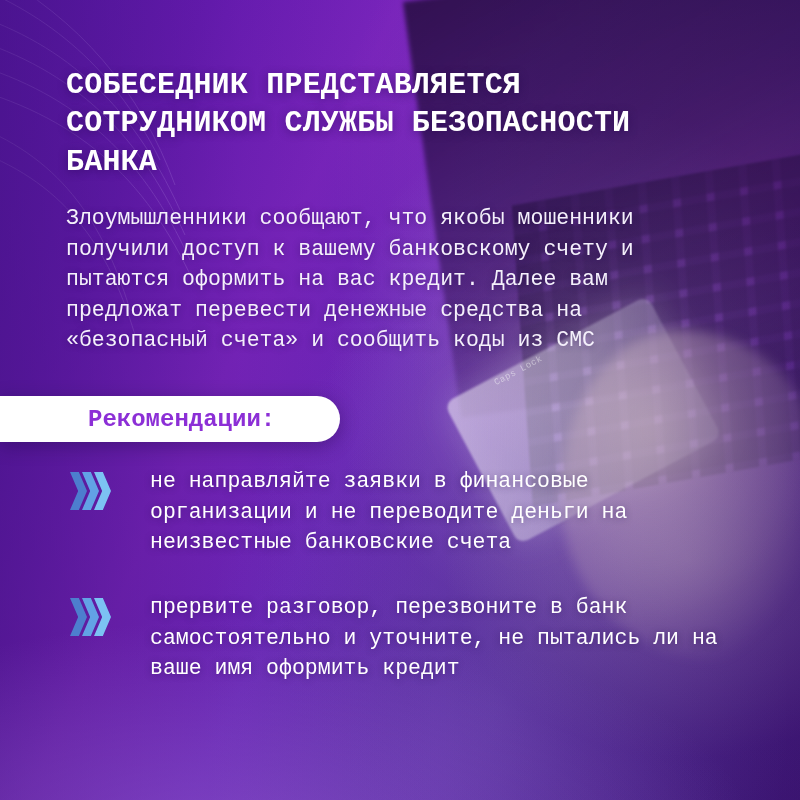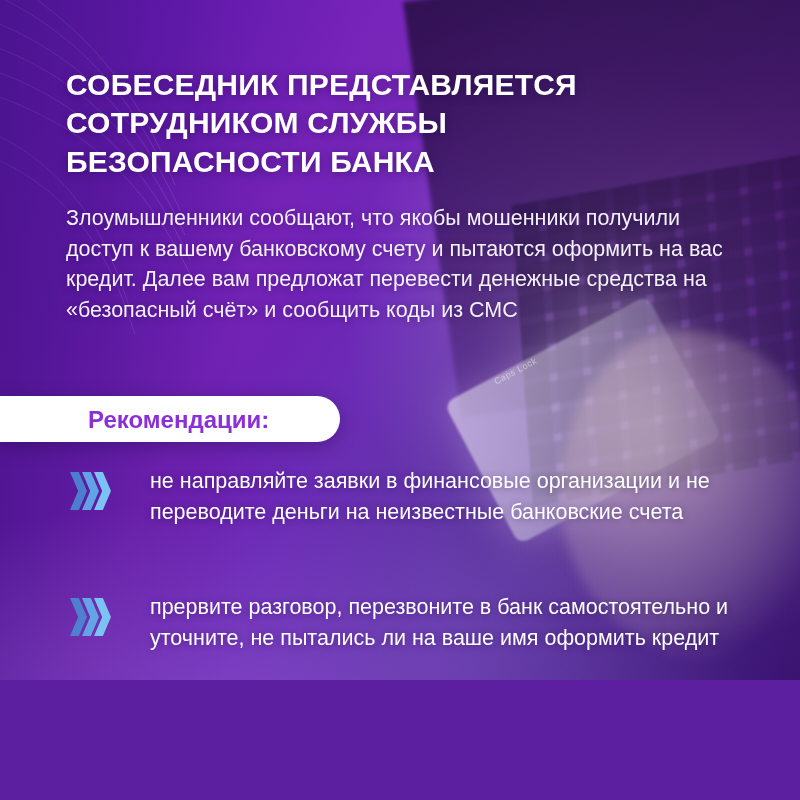--- a/index.html
+++ b/index.html
@@ -10,23 +10,24 @@
     width: 800px;
     height: 800px;
     overflow: hidden;
     font-family: "Liberation Sans", sans-serif;
     background: #5b1fa0;
   }
 
   #poster {
     position: relative;
     width: 800px;
-    height: 680px;
+    height: 800px;
     overflow: hidden;
     background: #4b1596;
+    font-family: Liberation Mono, monospace;
   }
 
   
   .bg-photo {
     position: absolute;
     inset: 0;
     background:
       radial-gradient(circle at 74% 46%, rgba(240,235,245,0.42) 0%, rgba(200,190,225,0.18) 17%, rgba(60,20,110,0) 36%),
       radial-gradient(ellipse at 86% 70%, rgba(225,205,215,0.30) 0%, rgba(120,70,150,0.10) 25%, rgba(60,20,110,0) 45%),
       radial-gradient(ellipse at 62% 88%, rgba(150,170,230,0.20) 0%, rgba(60,30,120,0) 42%),
@@ -220,21 +221,21 @@
     </svg>
   </div>
 
   <div class="bg-vignette"></div>
   <div class="bg-bottom-glow"></div>
 
   <div class="content">
 
     <div class="headline">СОБЕСЕДНИК ПРЕДСТАВЛЯЕТСЯ СОТРУДНИКОМ СЛУЖБЫ БЕЗОПАСНОСТИ БАНКА</div>
 
-    <div class="paragraph">Злоумышленники сообщают, что якобы мошенники получили доступ к вашему банковскому счету и пытаются оформить на вас кредит. Далее вам предложат перевести денежные средства на «безопасный счёт» и сообщить коды из СМС</div>
+    <div class="paragraph">Злоумышленники сообщают, что якобы мошенники получили доступ к вашему банковскому счету и пытаются оформить на вас кредит. Далее вам предложат перевести денежные средства на «безопасный счета» и сообщить коды из СМС</div>
 
     <div class="rec-chip"></div>
     <div class="rec-chip-text">Рекомендации:</div>
 
     <div class="bullet bullet-1">
       <div class="bullet-marker">
         <span class="chev c1"></span>
         <span class="chev c2"></span>
         <span class="chev c3"></span>
       </div>

